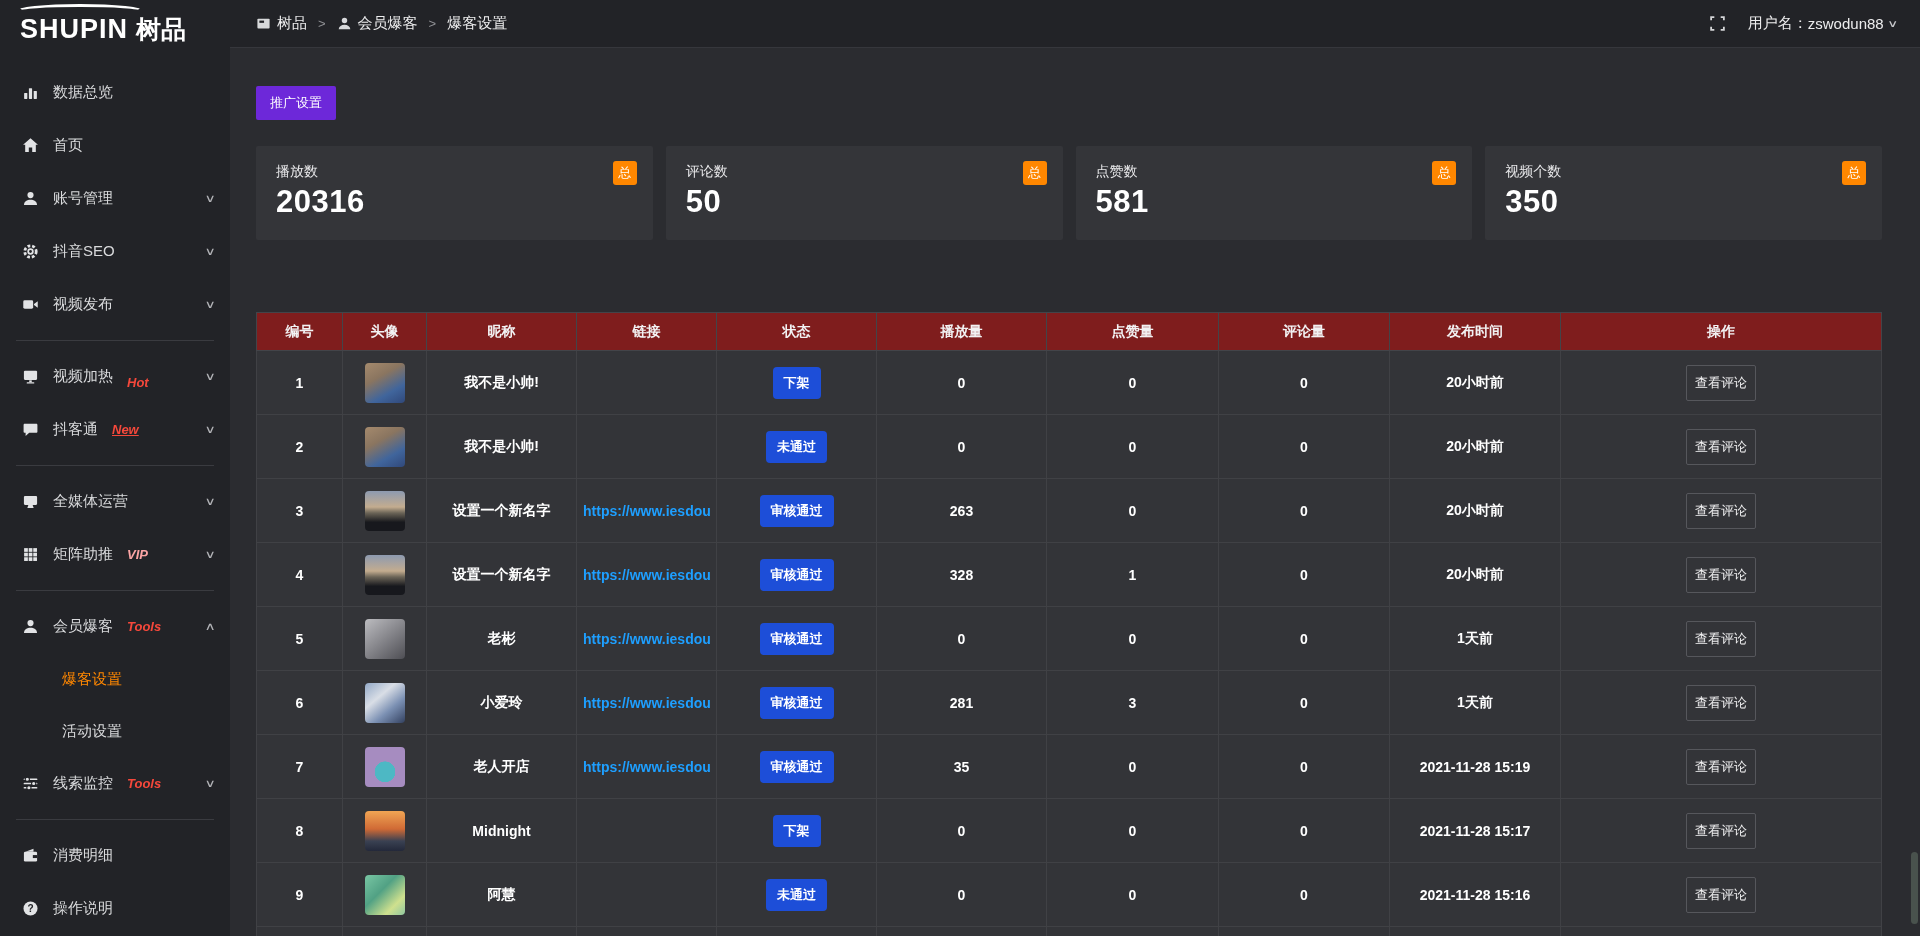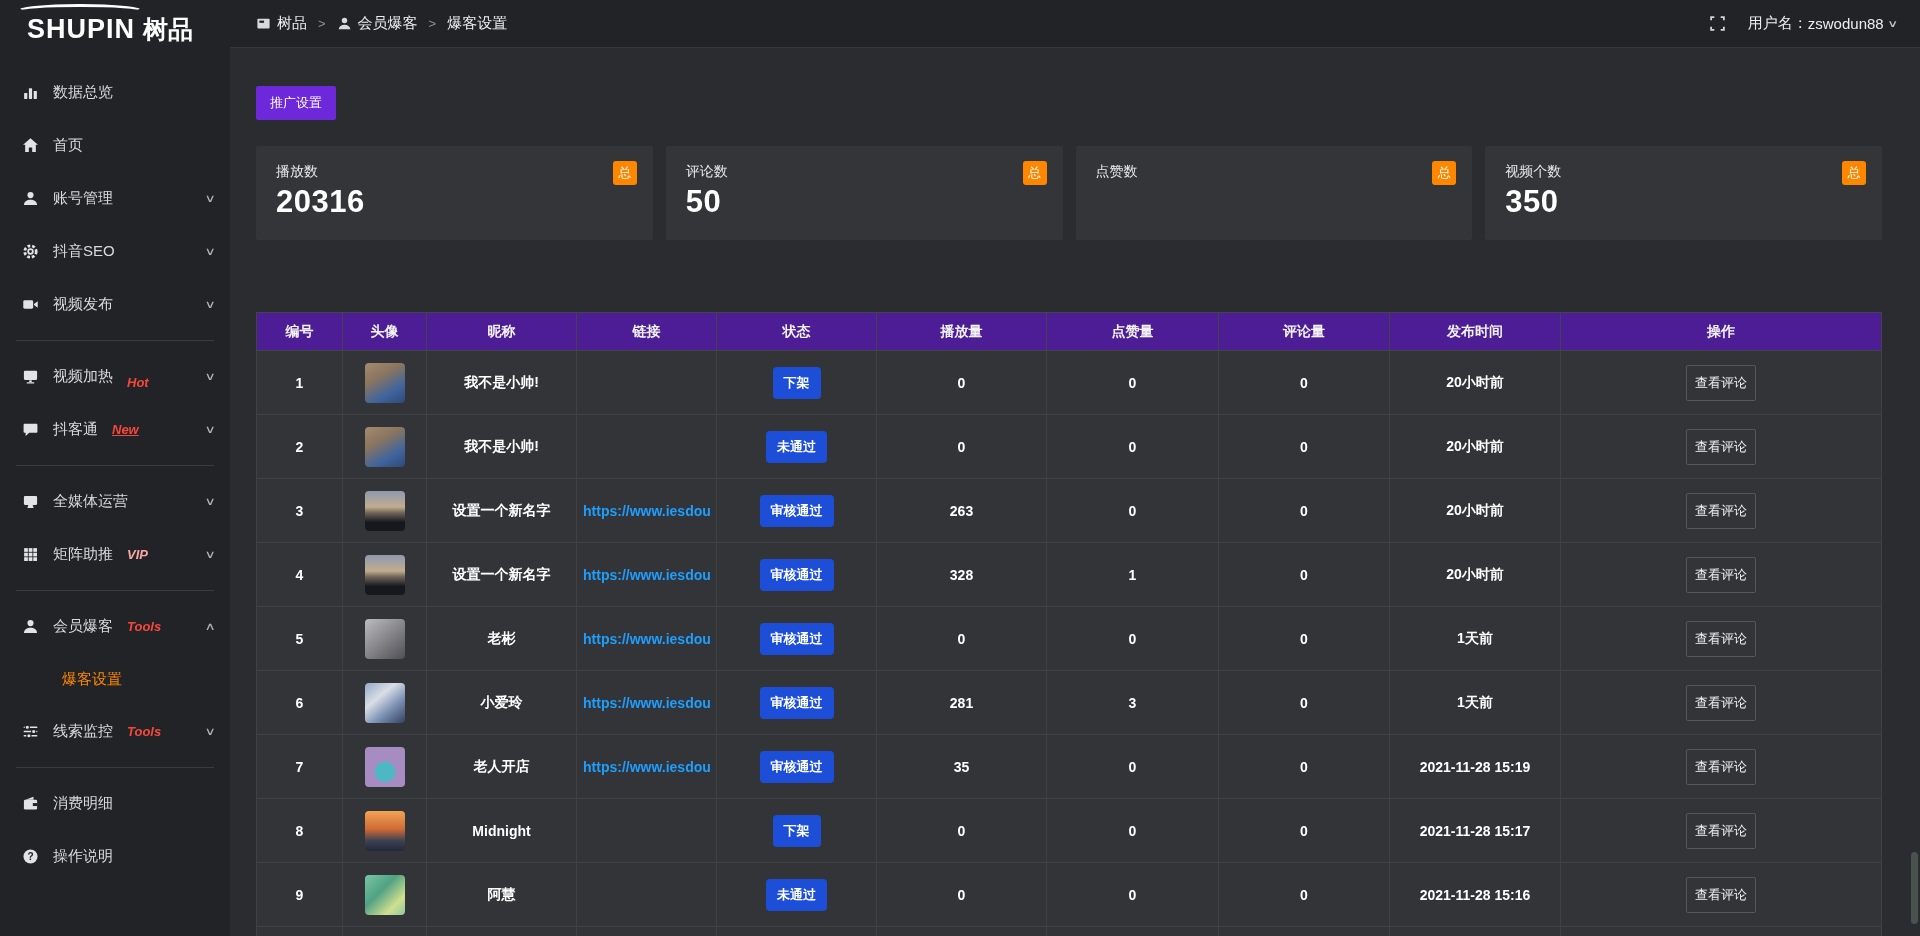--- a/index.html
+++ b/index.html
@@ -2,21 +2,21 @@
 <html><head>
 <meta charset="utf-8">
 <style>
   * { margin:0; padding:0; box-sizing:border-box; }
   html,body { width:1920px; height:936px; overflow:hidden; background:#2b2c30;
     font-family:"Liberation Sans","DejaVu Sans",sans-serif; color:#fff; }
   .app { display:flex; width:100%; height:100%; }
 
   
   .sidebar { width:230px; min-width:230px; background:#222327; height:100%; overflow:hidden; }
-  .logo { height:52px; display:flex; align-items:center; padding-left:27px; cursor:pointer; position:relative; }
+  .logo { height:52px; display:flex; align-items:center; padding-left:20px; cursor:pointer; position:relative; }
   .logo-arc { position:absolute; top:4px; left:16px; width:128px; height:14px;
     border:3px solid transparent; border-top:3px solid #fff; border-radius:50%; }
   .logo-en { font-size:27px; font-weight:900; letter-spacing:1px; color:#fff; margin-top:6px; }
   .logo-cn { font-size:25px; font-weight:900; color:#fff; margin:6px 0 0 8px; }
   .side-nav { padding-top:14px; }
   .side-item { height:53px; display:flex; align-items:center; padding:0 16px 0 22px;
     font-size:15px; color:#d9dadc; cursor:pointer; position:relative; }
   .side-icon { width:17px; height:17px; margin-right:14px; display:inline-flex; color:#e2e3e5; }
   .side-icon svg { width:17px; height:17px; }
   .side-label { flex:0 0 auto; }
@@ -49,21 +49,21 @@
   .card { flex:1; background:#343539; border-radius:2px; height:94px; position:relative; padding:17px 20px; }
   .card-label { font-size:14px; color:#e8e8ea; }
   .card-value { font-size:31px; font-weight:bold; color:#fff; margin-top:3px; letter-spacing:.5px; }
   .card-badge { position:absolute; top:15px; right:16px; background:#ff8700; color:#fff;
     font-size:13px; width:24px; height:24px; border-radius:3px; display:flex;
     align-items:center; justify-content:center; }
 
   
   .table-wrap { margin-top:72px; }
   table { width:100%; border-collapse:collapse; table-layout:fixed; background:#333438; }
-  th { height:38px; background:#4c1d95; font-size:14px; font-weight:bold; color:#f2f2f3;
+  th { height:38px; background:#7f1d1d; font-size:14px; font-weight:bold; color:#f2f2f3;
     border:1px solid #434449; }
   td { height:64px; text-align:center; font-size:14px; font-weight:bold; color:#fff;
     border:1px solid #404145; overflow:hidden; }
   td.link-cell { text-align:left; padding:0 6px; }
   a.vlink { color:#1e9fff; text-decoration:none; white-space:nowrap; display:block; overflow:hidden; cursor:pointer; }
   .status-btn { display:inline-block; background:#1d4ed8; color:#fff; font-size:13px; font-weight:bold;
     padding:7px 11px; border-radius:4px; cursor:pointer; white-space:nowrap; }
   .action-btn { background:transparent; border:1px solid #56575c; color:#f0f0f1; font-size:13px;
     padding:8px 8px; border-radius:2px; cursor:pointer; font-family:inherit; white-space:nowrap; }
   .avatar { width:40px; height:40px; border-radius:4px; margin:0 auto; }
@@ -213,20 +213,23 @@
               </g>
             </svg>
           </span>
           <span class="side-label">会员爆客</span>
           <span class="side-tag" style="color: rgb(245, 72, 59);">Tools</span>
           <span class="side-chevron">∧</span>
         </div>
         <div class="side-item sub active">
           <span class="side-label">爆客设置</span>
         </div>
+        <div class="side-item sub">
+          <span class="side-label">活动设置</span>
+        </div>
         <div class="side-item">
           <span class="side-icon">
             <svg viewBox="0 0 16 16">
               <g fill="currentColor">
                 <rect x="1.5" y="3.2" width="13" height="1.6" rx=".8"></rect>
                 <rect x="1.5" y="7.2" width="13" height="1.6" rx=".8"></rect>
                 <rect x="1.5" y="11.2" width="13" height="1.6" rx=".8"></rect>
                 <circle cx="5" cy="4" r="2" stroke="#222327" stroke-width="1"></circle>
                 <circle cx="11" cy="8" r="2" stroke="#222327" stroke-width="1"></circle>
                 <circle cx="6.5" cy="12" r="2" stroke="#222327" stroke-width="1"></circle>
@@ -315,20 +318,21 @@
             <div class="card-value">20316</div>
             <span class="card-badge">总</span>
           </div>
           <div class="card">
             <div class="card-label">评论数</div>
             <div class="card-value">50</div>
             <span class="card-badge">总</span>
           </div>
           <div class="card">
             <div class="card-label">点赞数</div>
+            <div class="card-value">581</div>
             <span class="card-badge">总</span>
           </div>
           <div class="card">
             <div class="card-label">视频个数</div>
             <div class="card-value">350</div>
             <span class="card-badge">总</span>
           </div>
         </div>
       <div class="table-wrap">
         <table id="data-table">

